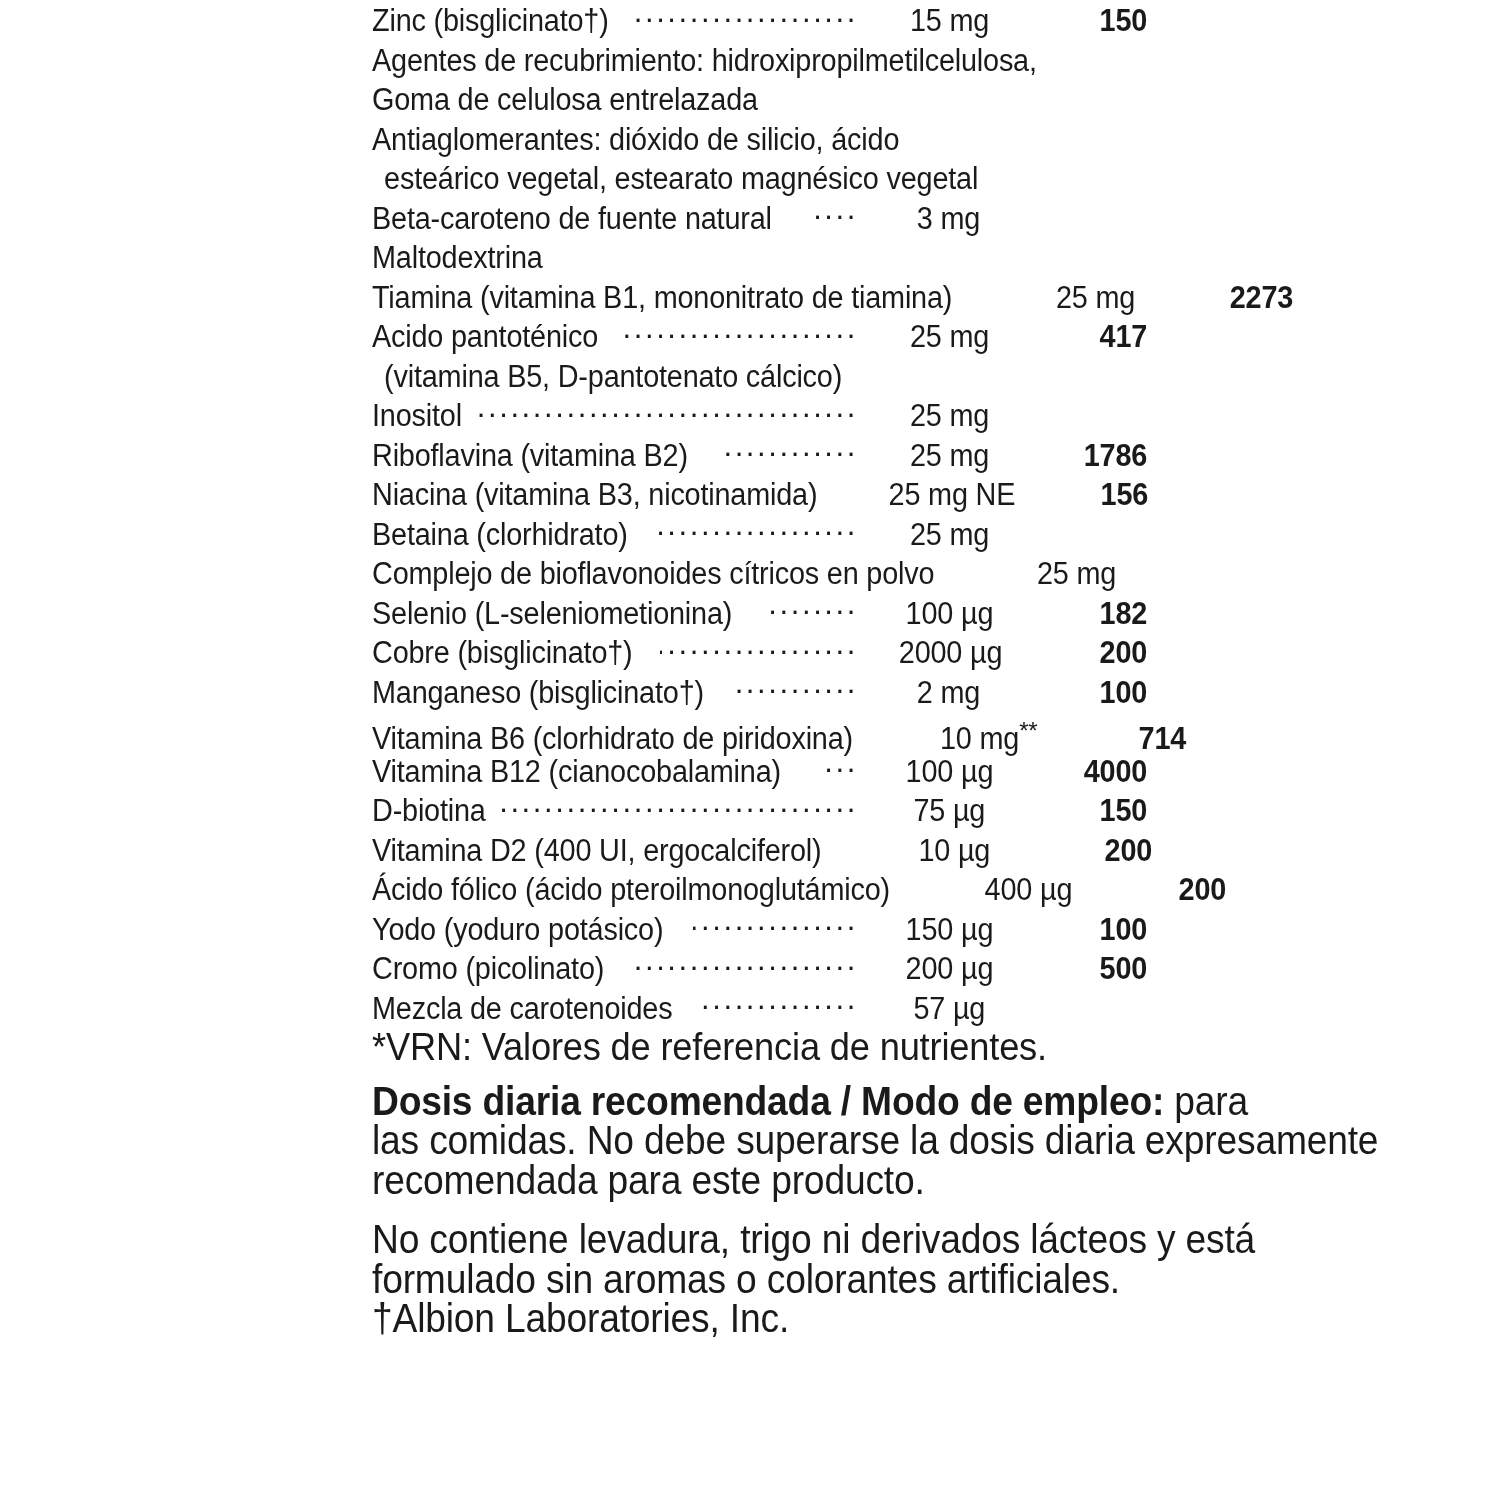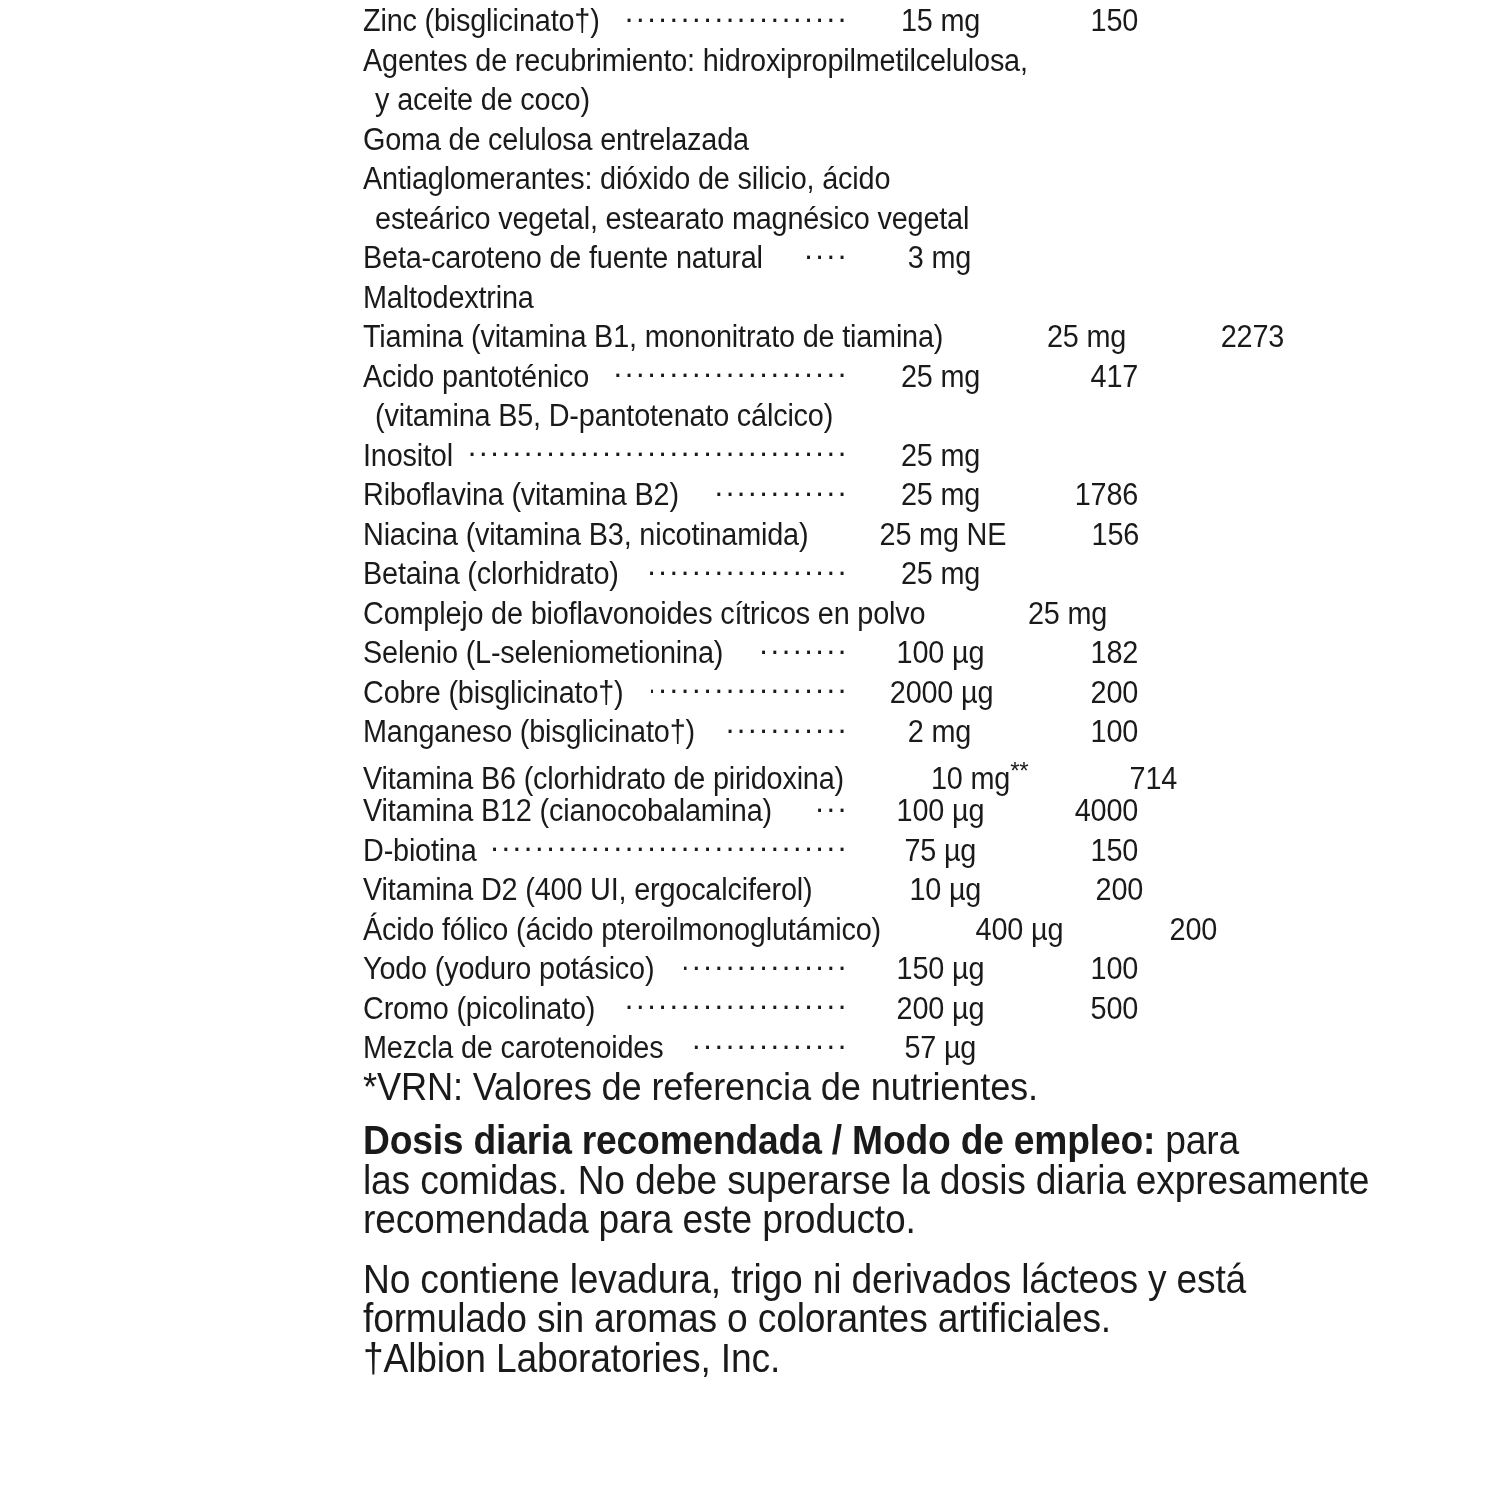--- a/index.html
+++ b/index.html
@@ -10,21 +10,21 @@
   body {
     width: 1500px;
     height: 1500px;
     font-family: "Liberation Sans", "DejaVu Sans", sans-serif;
     color: #1a1a1a;
     overflow: hidden;
   }
 
   #label-panel {
     position: absolute;
-    left: 363px;
+    left: 372px;
     top: 0px;
     width: 775px;
   }
 
   
   .ing-row {
     display: flex;
     align-items: baseline;
     height: 39.5px;
     font-size: 31px;
@@ -76,20 +76,21 @@
     font-size: 0.78em;
     vertical-align: 0.42em;
     letter-spacing: -0.5px;
   }
 
   .ing-vrn {
     flex: 0 0 auto;
     width: 118px;
     text-align: right;
     padding-right: 0px;
+    font-weight: bold;
   }
   .ing-vrn .vrn-inner {
     display: inline-block;
     transform: scaleX(0.93);
     transform-origin: right center;
   }
 
   
   .note-line {
     font-size: 39px;
@@ -136,26 +137,20 @@
         <div class="leader"></div>
         <div class="ing-amount"><span class="amt-inner">15 mg</span></div>
         <div class="ing-vrn"><span class="vrn-inner">150</span></div>
       </div>
       <div class="ing-row no-leader">
         <div class="ing-name">Agentes de recubrimiento: hidroxipropilmetilcelulosa,</div>
         <div class="leader"></div>
         <div class="ing-amount"><span class="amt-inner"></span></div>
         <div class="ing-vrn"><span class="vrn-inner"></span></div>
       </div>
-      <div class="ing-row indent no-leader">
-        <div class="ing-name">y aceite de coco)</div>
-        <div class="leader"></div>
-        <div class="ing-amount"><span class="amt-inner"></span></div>
-        <div class="ing-vrn"><span class="vrn-inner"></span></div>
-      </div>
       <div class="ing-row no-leader">
         <div class="ing-name">Goma de celulosa entrelazada</div>
         <div class="leader"></div>
         <div class="ing-amount"><span class="amt-inner"></span></div>
         <div class="ing-vrn"><span class="vrn-inner"></span></div>
       </div>
       <div class="ing-row no-leader">
         <div class="ing-name">Antiaglomerantes: dióxido de silicio, ácido</div>
         <div class="leader"></div>
         <div class="ing-amount"><span class="amt-inner"></span></div>

